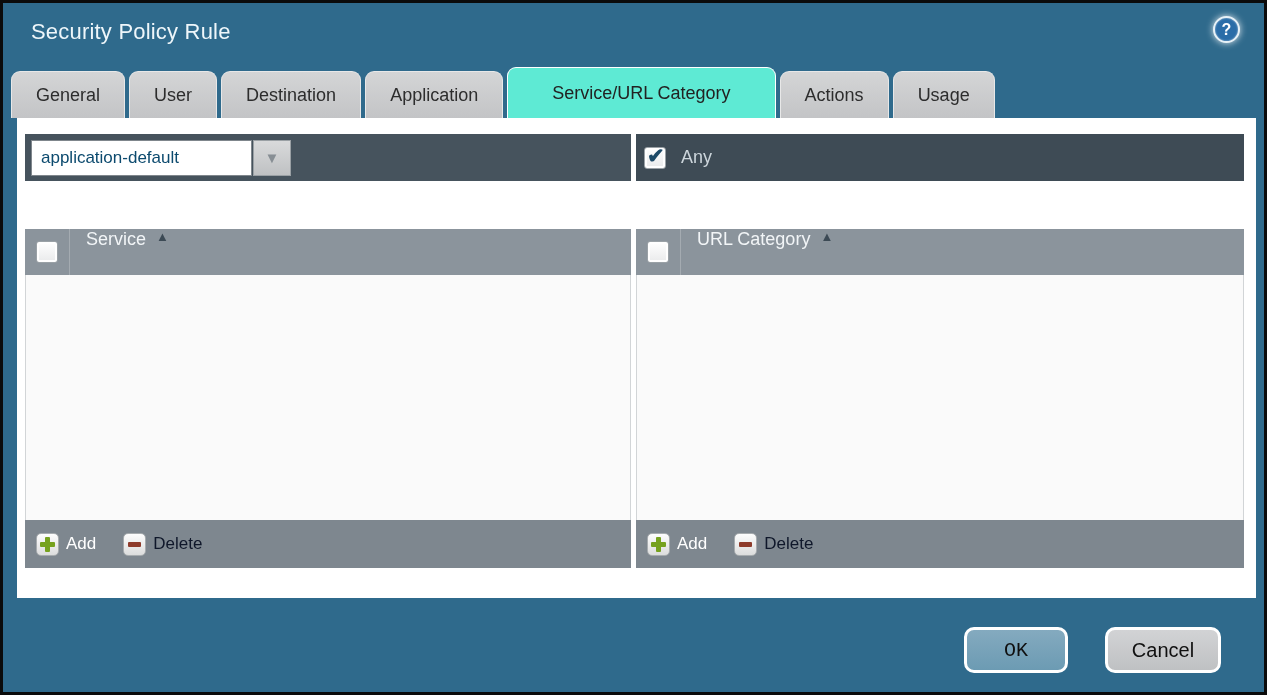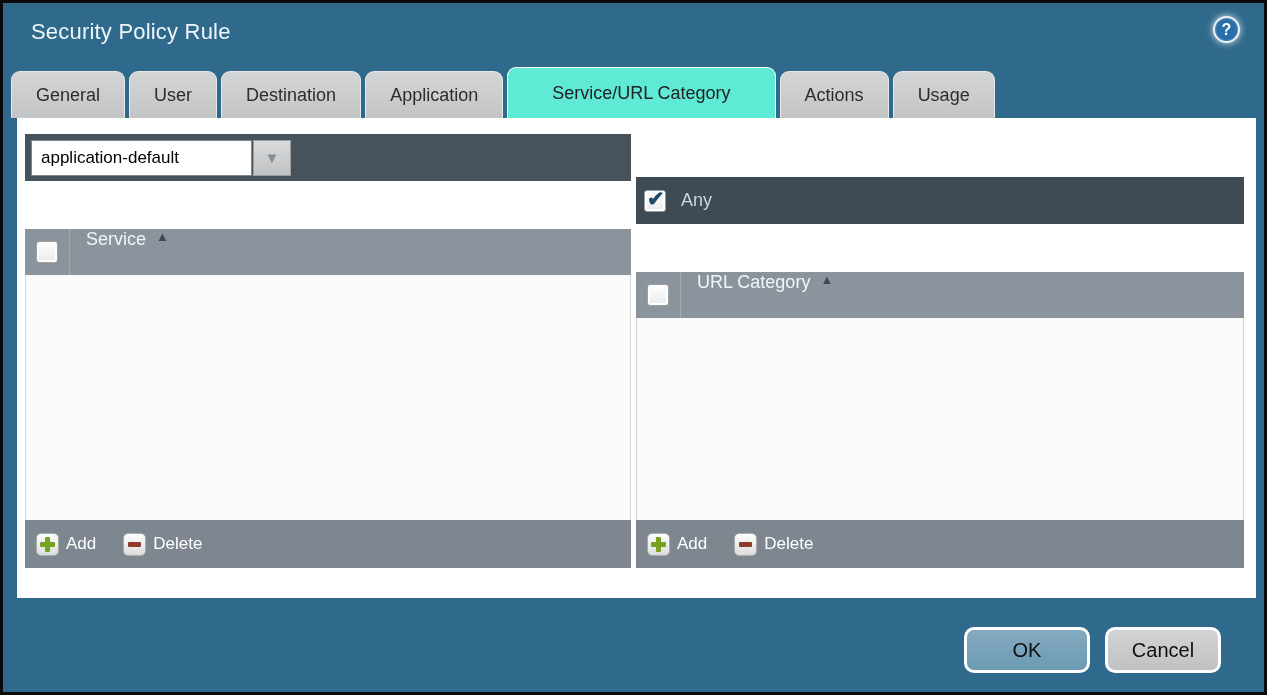--- a/index.html
+++ b/index.html
@@ -51,26 +51,26 @@
     display:flex;flex-direction:column;
   }
   .panel.left{left:8px;width:606px;}
   .panel.right{left:619px;width:608px;}
 
   .toolbar{
     height:47px;flex:0 0 47px;display:flex;align-items:center;
     padding:0 6px;
   }
   .panel.left  .toolbar{background:#46535d;}
-  .panel.right .toolbar{background:#3e4b55;padding-left:8px;margin-top:43px;}
+  .panel.right .toolbar{background:#3e4b55;padding-left:8px;}
 
   .select-box{
     width:221px;height:36px;background:#fff;border:1px solid #7f868c;
     display:flex;align-items:center;padding-left:9px;
-    font-size:17px;color:#000000;cursor:pointer;
+    font-size:17px;color:#0c4a6e;cursor:pointer;
   }
   .select-arrow{
     width:38px;height:36px;margin-left:1px;
     background:linear-gradient(#d9dadb,#bfc1c3);
     border:1px solid #9aa0a4;
     display:flex;align-items:center;justify-content:center;
     color:#878e94;font-size:15px;cursor:pointer;
   }
 
   .checkbox{
@@ -118,30 +118,30 @@
   .mini-icon.plus::before,.mini-icon.plus::after{
     content:"";position:absolute;background:#76a21e;border-radius:1px;
   }
   .mini-icon.plus::before{width:15px;height:5px;left:3px;top:8px;}
   .mini-icon.plus::after{width:5px;height:15px;left:8px;top:3px;}
   .mini-icon.minus::before{
     content:"";position:absolute;background:#8e3b2b;border-radius:1px;
     width:13px;height:5px;left:4px;top:8px;
   }
   .foot-label{font-size:17px;color:#ffffff;}
-  .foot-btn.disabled .foot-label{color:#ffffff;}
+  .foot-btn.disabled .foot-label{color:#0f172a;}
 
   
   .action-btn{
     position:absolute;top:624px;height:46px;
     border:3px solid #fff;border-radius:10px;
     font-size:20px;color:#101010;cursor:pointer;
     display:flex;align-items:center;justify-content:center;
   }
-  .btn-ok{left:961px;width:126px;background:linear-gradient(#84aabf,#6c9bb3);}
+  .btn-ok{left:961px;width:104px;background:linear-gradient(#84aabf,#6c9bb3);font-family:Liberation Mono, monospace;}
   .btn-cancel{left:1102px;width:116px;background:linear-gradient(#d2d3d5,#bfc1c3);}
 </style>
 </head>
 <body>
 
 <div class="dialog">
 
   <div class="titlebar">
     <span class="title">Security Policy Rule</span>
     <span class="help-icon">?</span>

